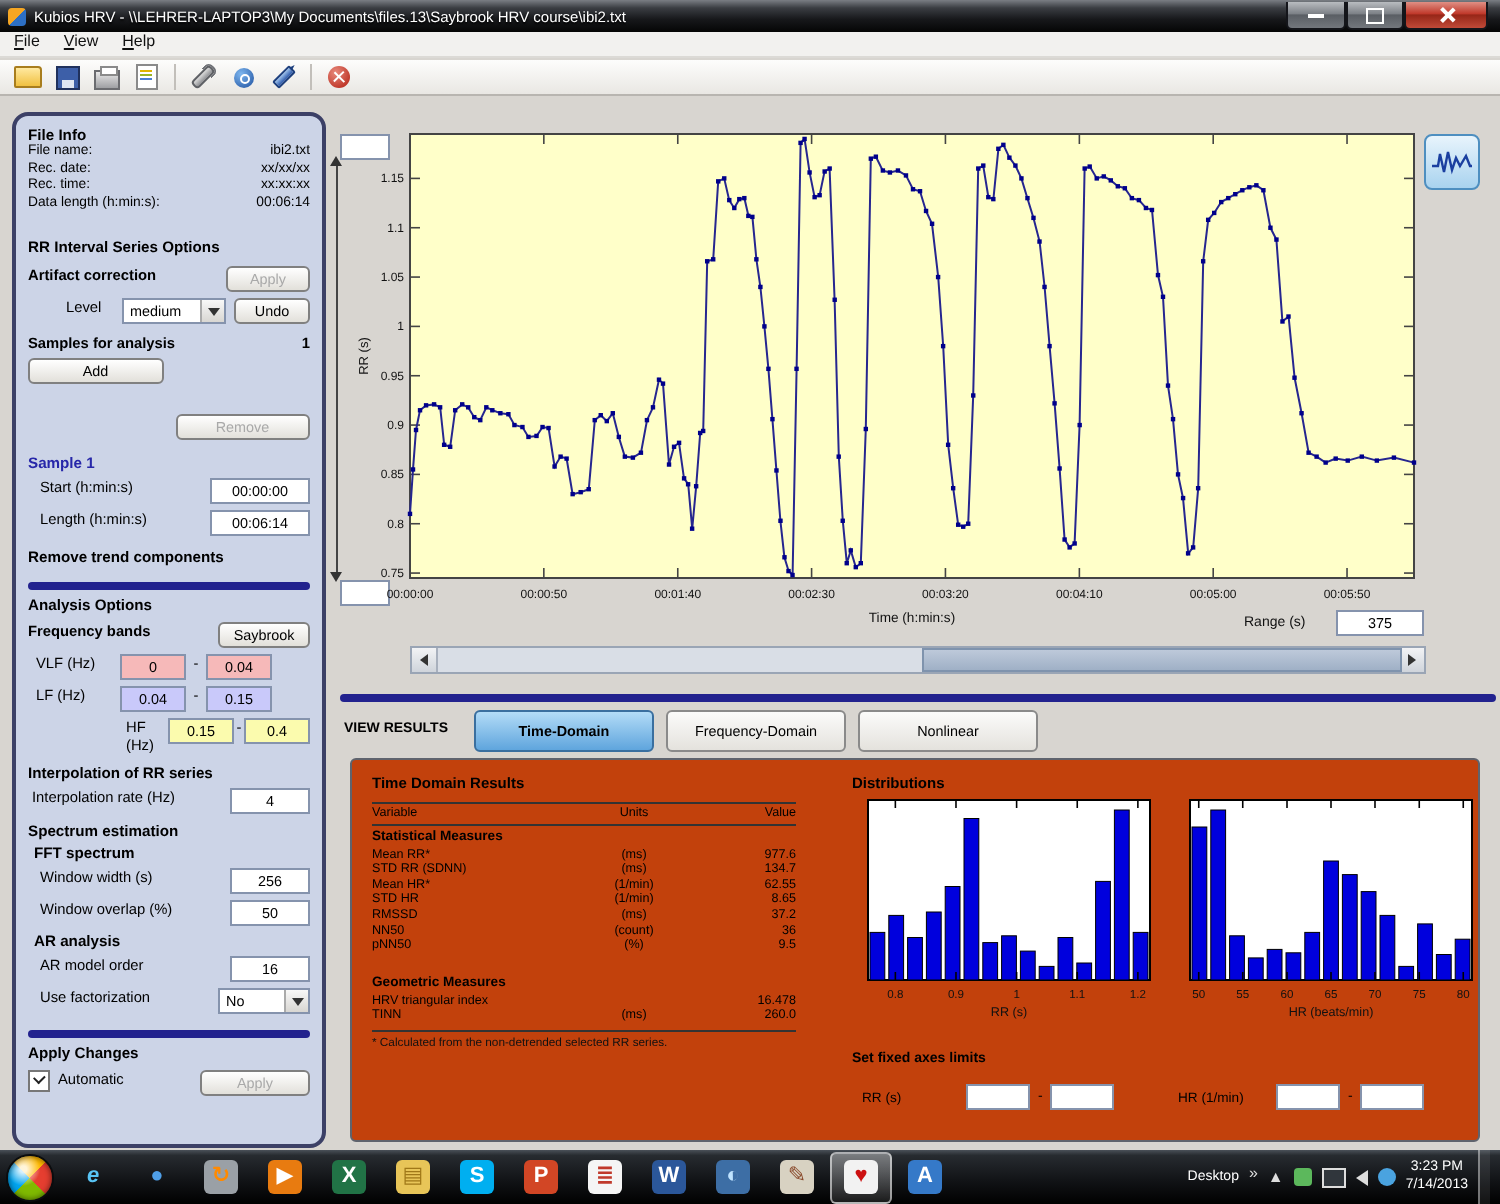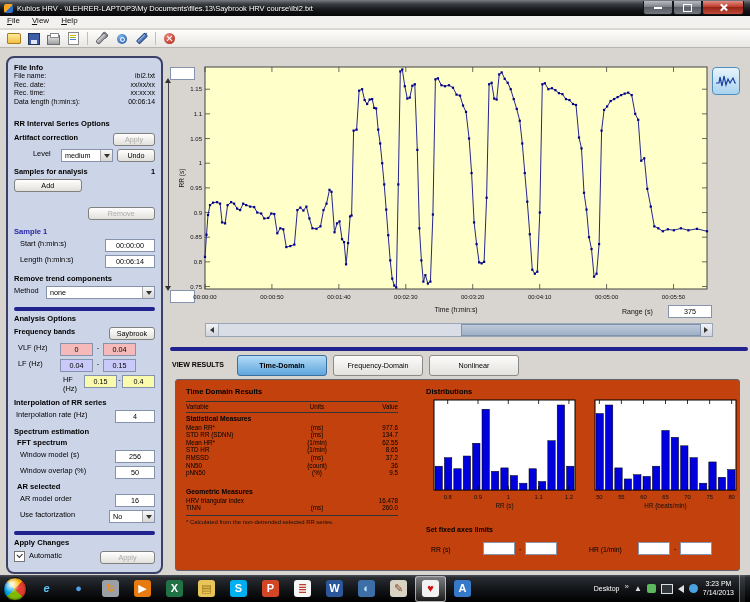--- a/index.html
+++ b/index.html
@@ -230,29 +230,20 @@
     <div class="sec-title blue-title" style="margin-top:7px;">Sample 1</div>
     <div class="srow">
       <span style="flex:1;padding-left:6px;">Start (h:min:s)</span>
       <input class="inbox" style="width: 50px;" value="00:00:00">
     </div>
     <div class="srow">
       <span style="flex:1;padding-left:6px;">Length (h:min:s)</span>
       <input class="inbox" style="width: 50px;" value="00:06:14">
     </div>
     <div class="sec-title" style="margin-top:6px;">Remove trend components</div>
-    <div class="srow">
-      <span style="width:32px;">Method</span>
-      <span class="dd" style="flex:1;">
-        <span>none</span>
-        <span class="dd-arrow">
-            <span class="tri-d"></span>
-          </span>
-      </span>
-    </div>
 
     <div class="hdivider"></div>
     <div class="sec-title">Analysis Options</div>
     <div class="srow" style="margin-top:4px;">
       <span style="font-weight:bold;flex:1;">Frequency bands</span>
       <span class="btn" style="width:46px;">Saybrook</span>
     </div>
     <div class="srow" style="padding-left:4px;">
       <span style="width:42px;">VLF (Hz)</span>
       <input class="inbox band-in" style="width: 33px; background: rgb(246, 185, 185);" value="0">
@@ -272,28 +263,28 @@
       <input class="inbox band-in" style="width: 33px; background: rgb(251, 251, 174);" value="0.4">
     </div>
     <div class="sec-title" style="margin-top:5px;">Interpolation of RR series</div>
     <div class="srow">
       <span style="flex:1;padding-left:2px;">Interpolation rate (Hz)</span>
       <input class="inbox" style="width: 40px;" value="4">
     </div>
     <div class="sec-title" style="margin-top:4px;">Spectrum estimation</div>
     <div class="sec-title" style="padding-left:3px;margin-top:2px;">FFT spectrum</div>
     <div class="srow">
-      <span style="flex:1;padding-left:6px;">Window model (s)</span>
+      <span style="flex:1;padding-left:6px;">Window width (s)</span>
       <input class="inbox" style="width: 40px;" value="256">
     </div>
     <div class="srow">
       <span style="flex:1;padding-left:6px;">Window overlap (%)</span>
       <input class="inbox" style="width: 40px;" value="50">
     </div>
-    <div class="sec-title" style="padding-left:3px;margin-top:3px;">AR selected</div>
+    <div class="sec-title" style="padding-left:3px;margin-top:3px;">AR analysis</div>
     <div class="srow">
       <span style="flex:1;padding-left:6px;">AR model order</span>
       <input class="inbox" style="width: 40px;" value="16">
     </div>
     <div class="srow">
       <span style="flex:1;padding-left:6px;">Use factorization</span>
       <span class="dd" style="width:46px;">
         <span>No</span>
         <span class="dd-arrow">
             <span class="tri-d"></span>

